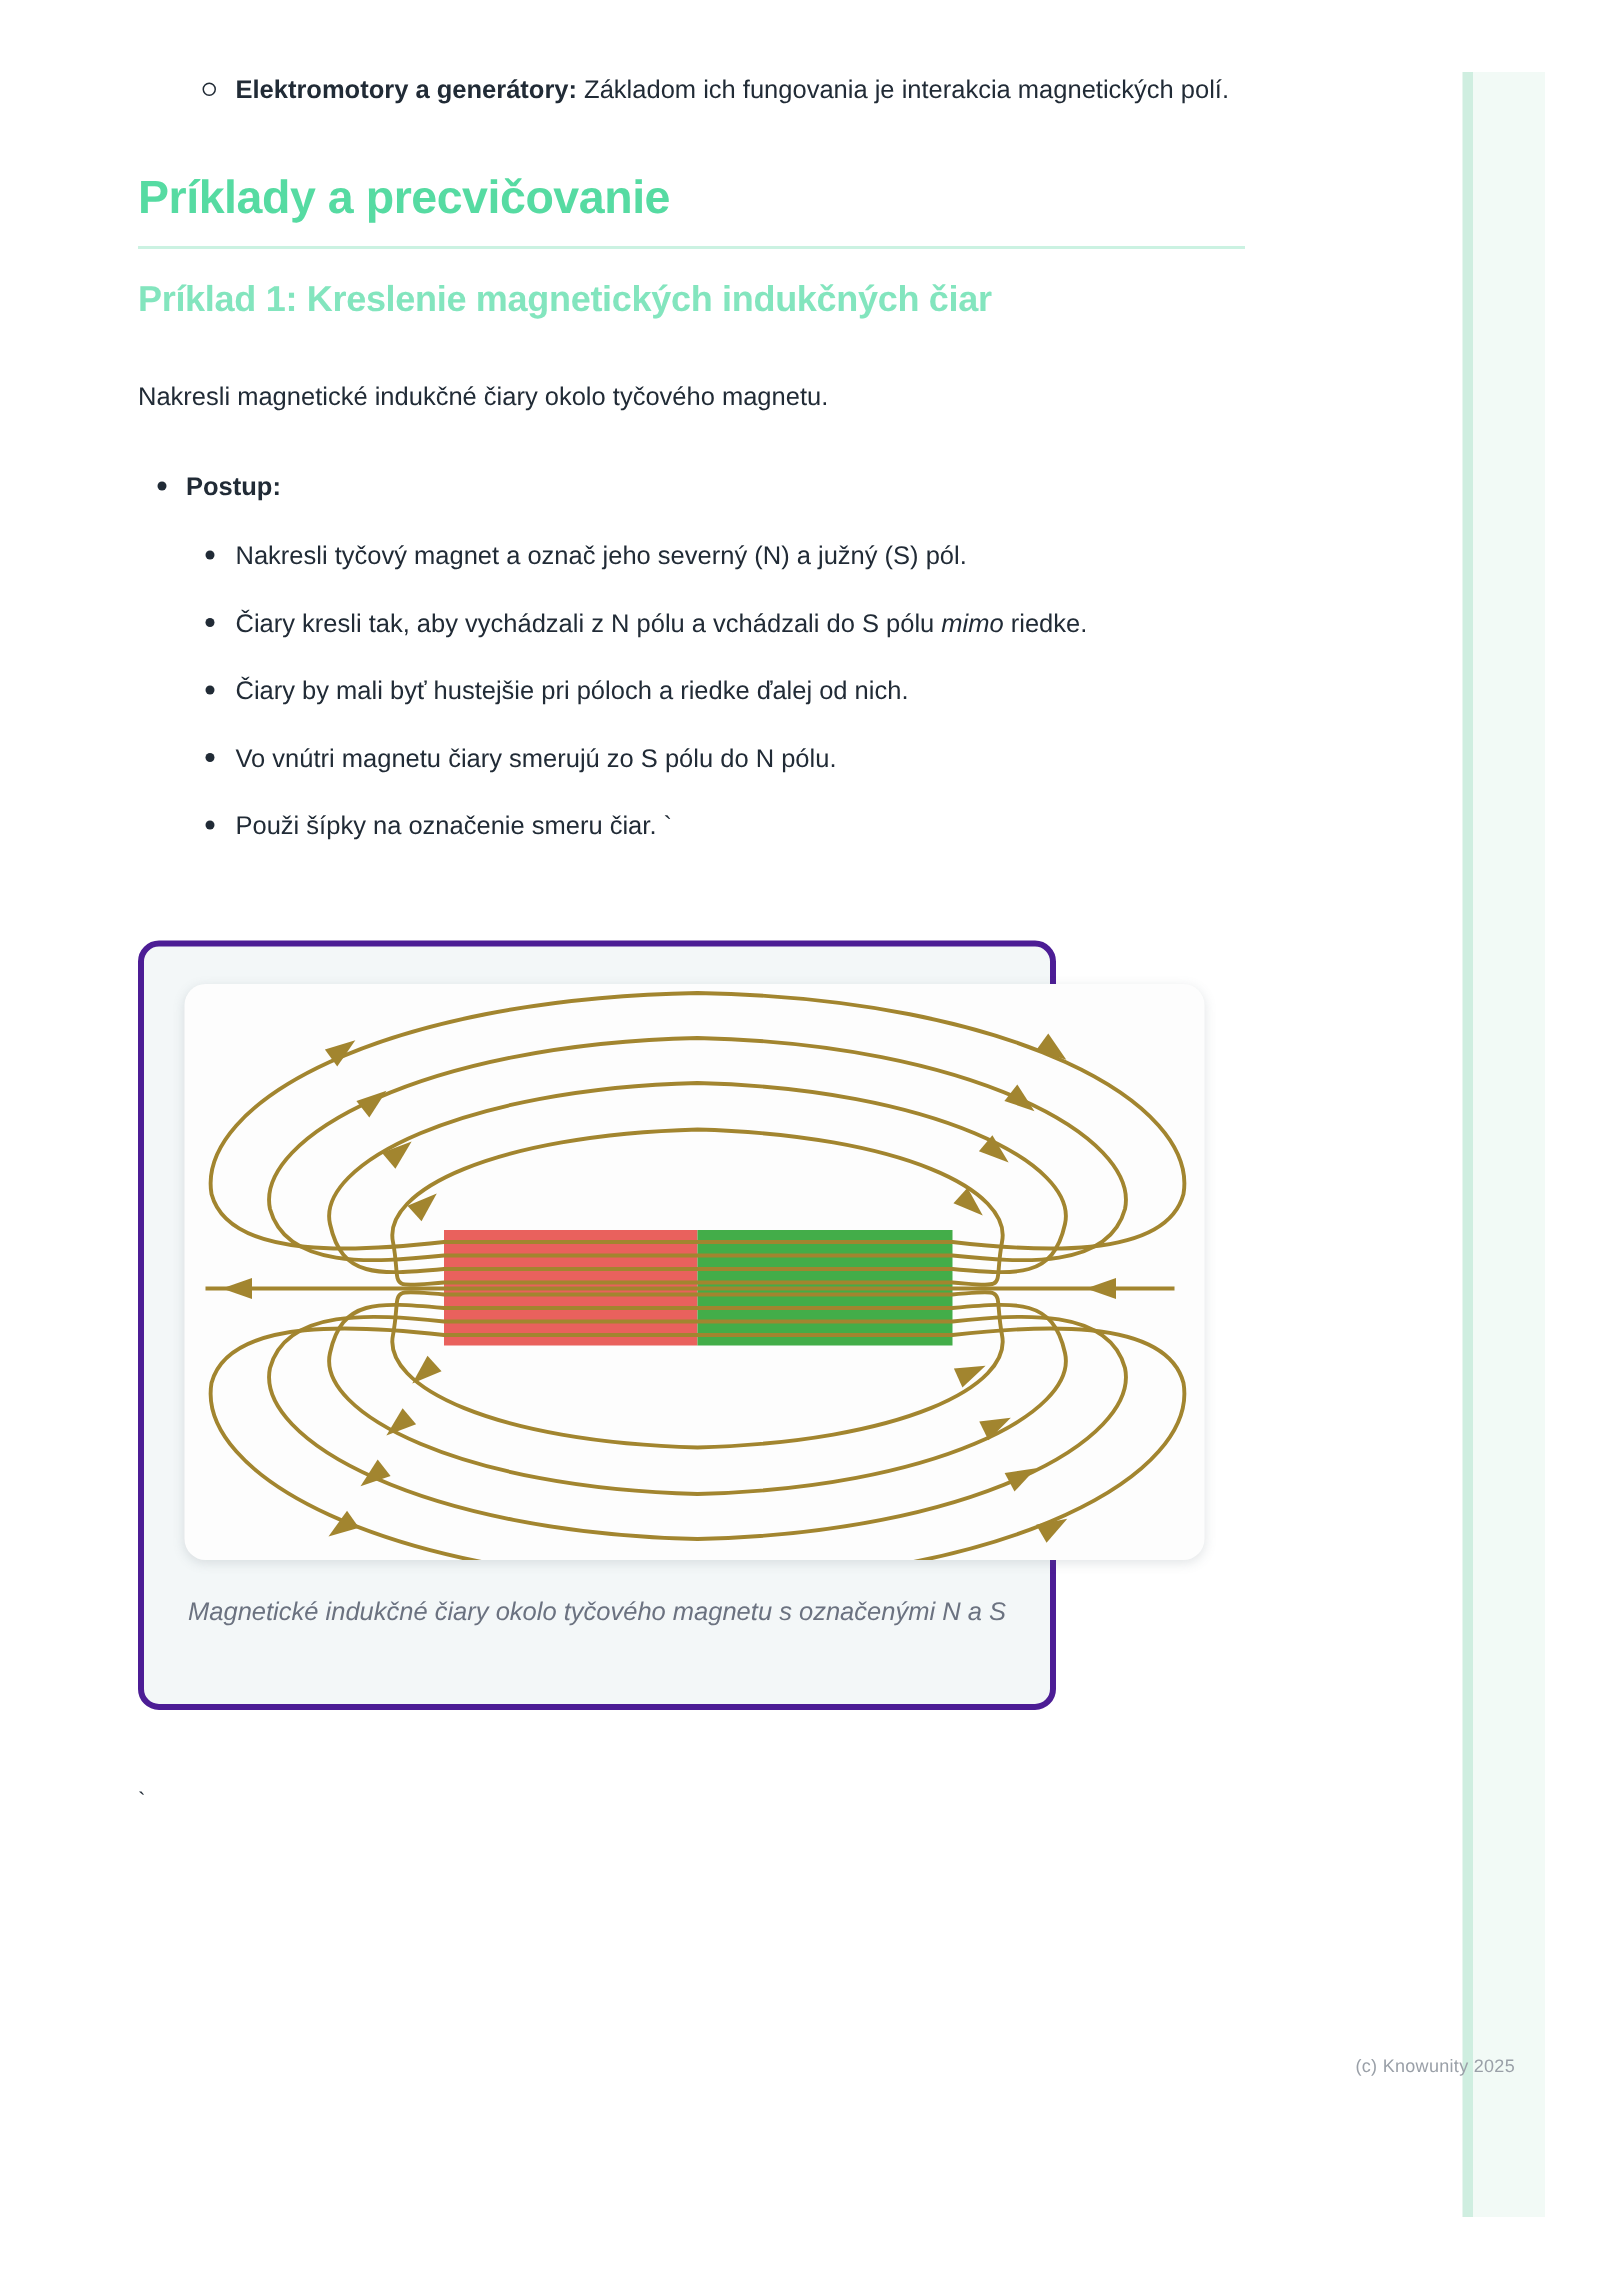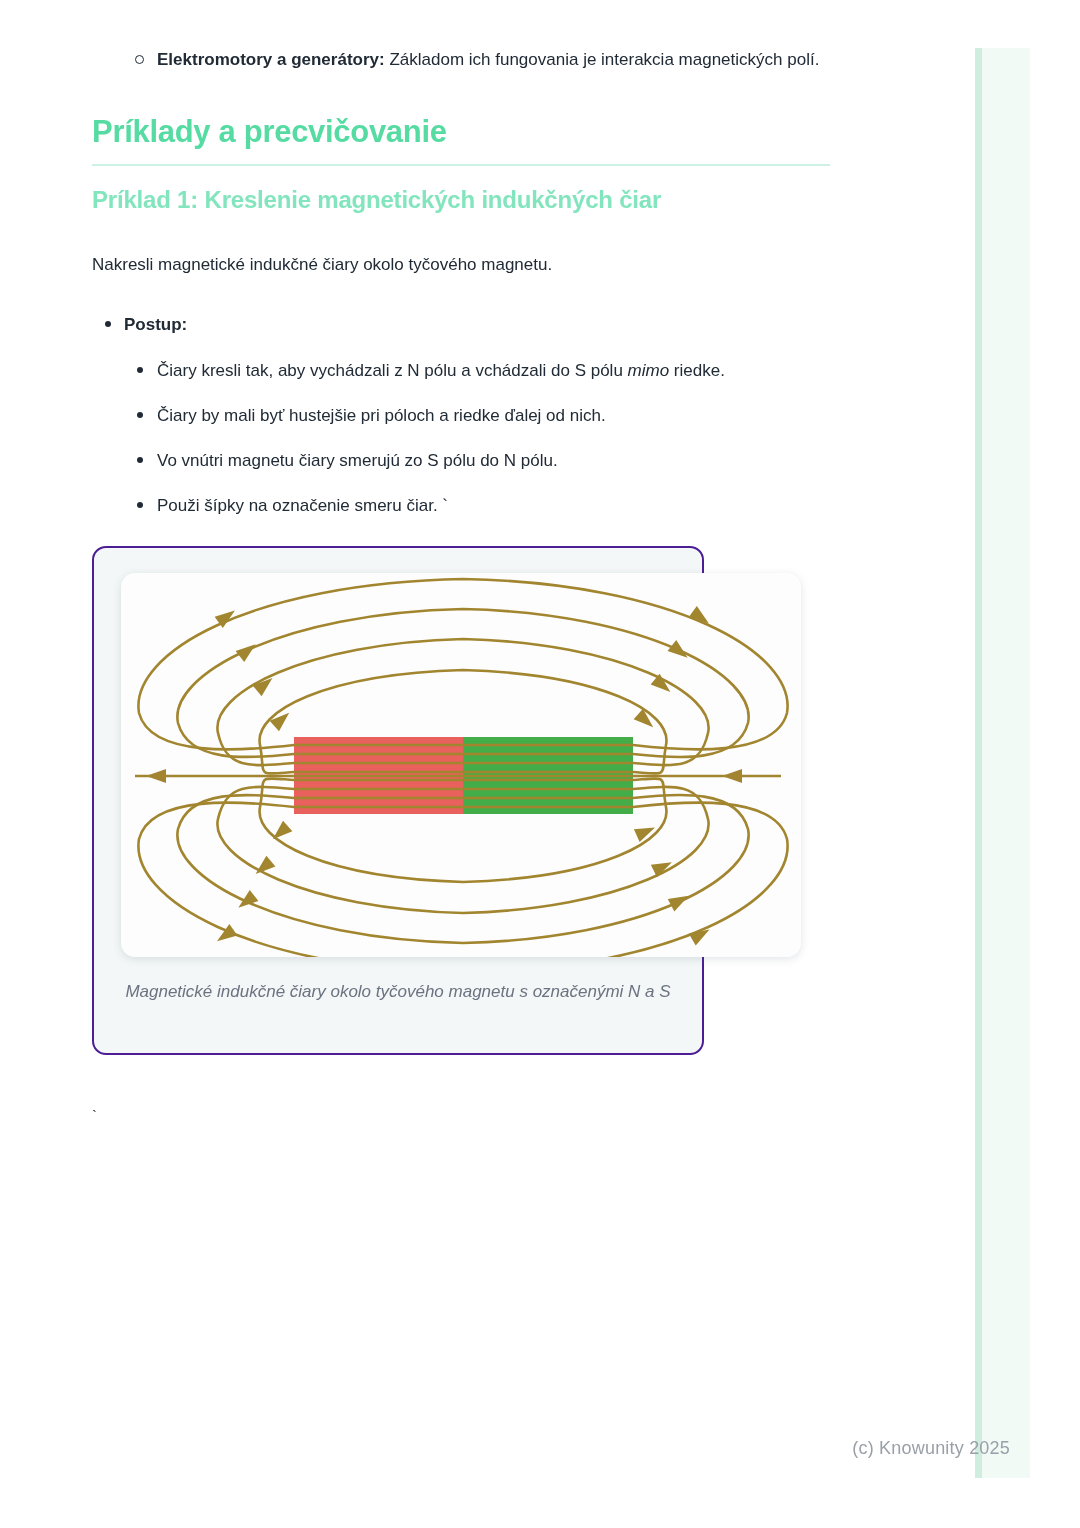--- a/index.html
+++ b/index.html
@@ -77,43 +77,43 @@
     position:relative; padding-left:65px;
     font-size:17px; line-height:33px; margin-bottom:12px;
   }
   .step-list li::before{
     content:""; position:absolute; left:45px; top:13px;
     width:6px; height:6px; background:var(--ink); border-radius:50%;
   }
   .em{ font-style:italic;text-align:right; }
   
   .figure-card{
-    margin-top:24px; width:612px;
+    margin-top:60px; width:612px;
     background:var(--card);
-    border:2px solid #4c1d95;
+    border:4px solid #4c1d95;
     border-radius:14px;
     padding:25px 27px 46px 27px;
   }
   .figure-panel{
     width:680px; height:384px; background:var(--panel);
     border-radius:14px; overflow:hidden;
     box-shadow:0 2px 8px rgba(90,105,115,0.18);
   }
   .fl{ stroke:var(--line); stroke-width:2.6; fill:none; }
   .ah{ fill:var(--line); }
   .m-red{ fill:var(--magnet-red); }
   .m-green{ fill:var(--magnet-green); }
   .figure-caption{
     margin-top:20px; text-align:center; font-style:italic;
     color:var(--muted); font-size:17px; line-height:30px;
   }
   .stray{ margin-top:52px; font-size:15px; color:var(--ink); }
   .footer-note{
-    position:absolute; top:1438px; right:70px; z-index:3;
-    font-size:18px; color:var(--footer); letter-spacing:0.2px;text-align:center;
+    position:absolute; top:1370px; right:70px; z-index:3;
+    font-size:12px; color:var(--footer); letter-spacing:0.2px;text-align:center;
   }
 </style>
 </head>
 <body>
 
 <div class="side-tint"></div>
 <div class="side-stripe"></div>
 
 <div class="page-col">
 
@@ -126,20 +126,21 @@
   <h1>Príklady a precvičovanie</h1>
   <div class="heading-rule"></div>
 
   <h2>Príklad 1: Kreslenie magnetických indukčných čiar</h2>
 
   <p class="intro">Nakresli magnetické indukčné čiary okolo tyčového magnetu.</p>
 
   <div class="postup">
     <div class="postup-label">Postup:</div>
     <ul class="step-list">
+      <li><span>Nakresli tyčový magnet a označ jeho severný (N) a južný (S) pól.</span></li>
       <li><span>Čiary kresli tak, aby vychádzali z N pólu a vchádzali do S pólu </span><span class="em">mimo</span><span> riedke.</span></li>
       <li><span>Čiary by mali byť hustejšie pri póloch a riedke ďalej od nich.</span></li>
       <li><span>Vo vnútri magnetu čiary smerujú zo S pólu do N pólu.</span></li>
       <li><span>Použi šípky na označenie smeru čiar. `</span></li>
     </ul>
   </div>
 
   <figure class="figure-card">
     <div class="figure-panel">
       <svg width="680" height="384" viewBox="0 0 680 384" aria-hidden="true">

